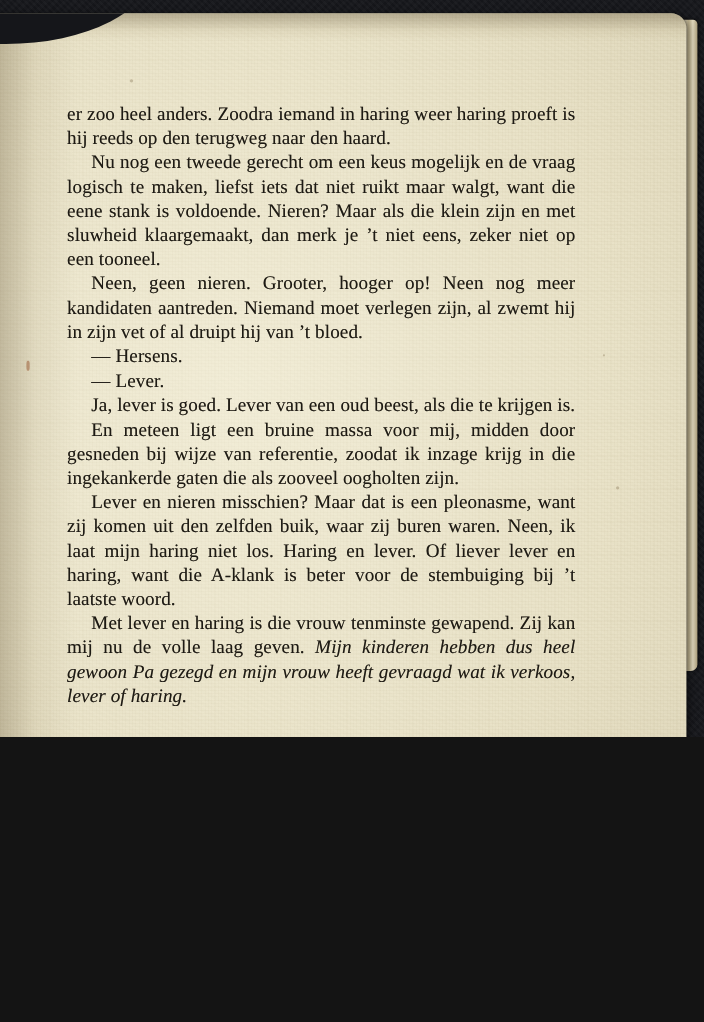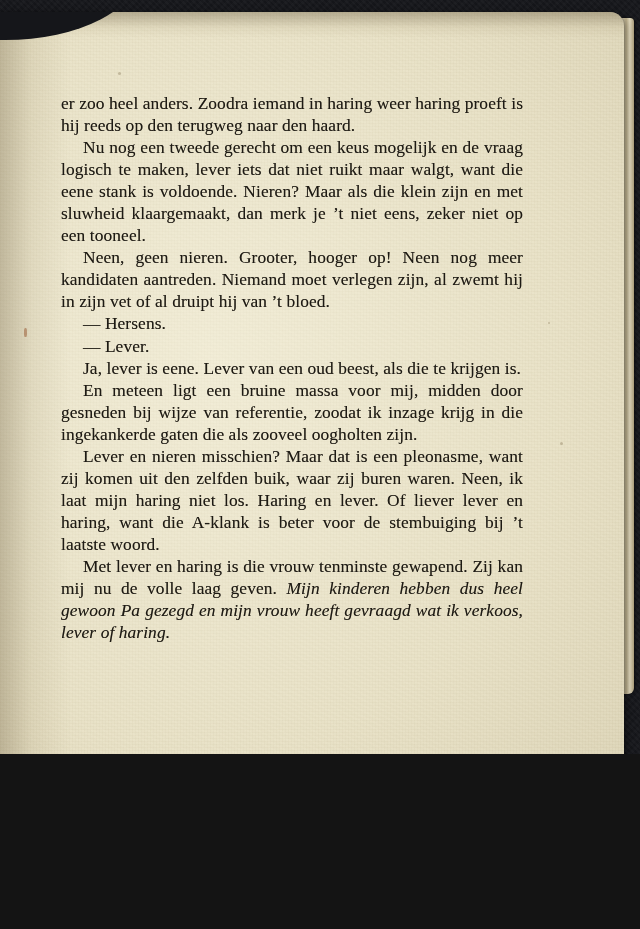--- a/index.html
+++ b/index.html
@@ -11,21 +11,21 @@
     width: 640px;
     height: 929px;
     overflow: hidden;
     font-family: "Liberation Serif", "DejaVu Serif", serif;
   }
 
   
   #scan {
     position: relative;
     width: 640px;
-    height: 754px;
+    height: 670px;
     background: #15161a;
     overflow: hidden;
   }
   
   #scan::before {
     content: "";
     position: absolute;
     inset: 0;
     background:
       repeating-linear-gradient(45deg, rgba(255,255,255,.022) 0 2px, rgba(0,0,0,0) 2px 4px),
@@ -194,25 +194,25 @@
     <div class="bottom-curl"></div>
 
     <div class="foxing" style="left:24px; top:316px;"></div>
     <div class="speck" style="left:118px; top:60px; width:3px; height:3px;"></div>
     <div class="speck" style="left:560px; top:430px; width:3px; height:3px;"></div>
     <div class="speck" style="left:548px; top:310px; width:2px; height:2px;"></div>
     <div class="speck" style="left:300px; top:745px; width:2px; height:2px;"></div>
 
     <div class="textblock">
         <p class="para noindent"><span>er zoo heel anders. Zoodra iemand in haring weer haring proeft is hij reeds op den terugweg naar den haard.</span></p>
-        <p class="para"><span>Nu nog een tweede gerecht om een keus mogelijk en de vraag logisch te maken, lever iets dat niet ruikt maar walgt, want die eene stank is voldoende. Nieren? Maar als die klein zijn en met sluwheid klaargemaakt, dan merk je ’t niet eens, zeker niet op een tooneel.</span></p>
+        <p class="para"><span>Nu nog een tweede gerecht om een keus mogelijk en de vraag logisch te maken, liefst iets dat niet ruikt maar walgt, want die eene stank is voldoende. Nieren? Maar als die klein zijn en met sluwheid klaargemaakt, dan merk je ’t niet eens, zeker niet op een tooneel.</span></p>
         <p class="para"><span>Neen, geen nieren. Grooter, hooger op! Neen nog meer kandidaten aantreden. Niemand moet verlegen zijn, al zwemt hij in zijn vet of al druipt hij van ’t bloed.</span></p>
         <p class="para"><span>— Hersens.</span></p>
         <p class="para"><span>— Lever.</span></p>
-        <p class="para"><span>Ja, lever is eene. Lever van een oud beest, als die te krijgen is.</span></p>
+        <p class="para"><span>Ja, lever is goed. Lever van een oud beest, als die te krijgen is.</span></p>
         <p class="para"><span>En meteen ligt een bruine massa voor mij, midden door gesneden bij wijze van referentie, zoodat ik inzage krijg in die ingekankerde gaten die als zooveel oogholten zijn.</span></p>
         <p class="para"><span>Lever en nieren misschien? Maar dat is een pleonasme, want zij komen uit den zelfden buik, waar zij buren waren. Neen, ik laat mijn haring niet los. Haring en lever. Of liever lever en haring, want die A-klank is beter voor de stembuiging bij ’t laatste woord.</span></p>
         <p class="para"><span>Met lever en haring is die vrouw tenminste gewapend. Zij kan mij nu de volle laag geven. </span><em>Mijn kinderen hebben dus heel gewoon Pa gezegd en mijn vrouw heeft gevraagd wat ik verkoos, lever of haring.</em></p>
       </div>
 
     <div class="folio">99</div>
 
     <div class="corner-mask-top"></div>
     <div class="corner-mask-bottom"></div>
   </div>

